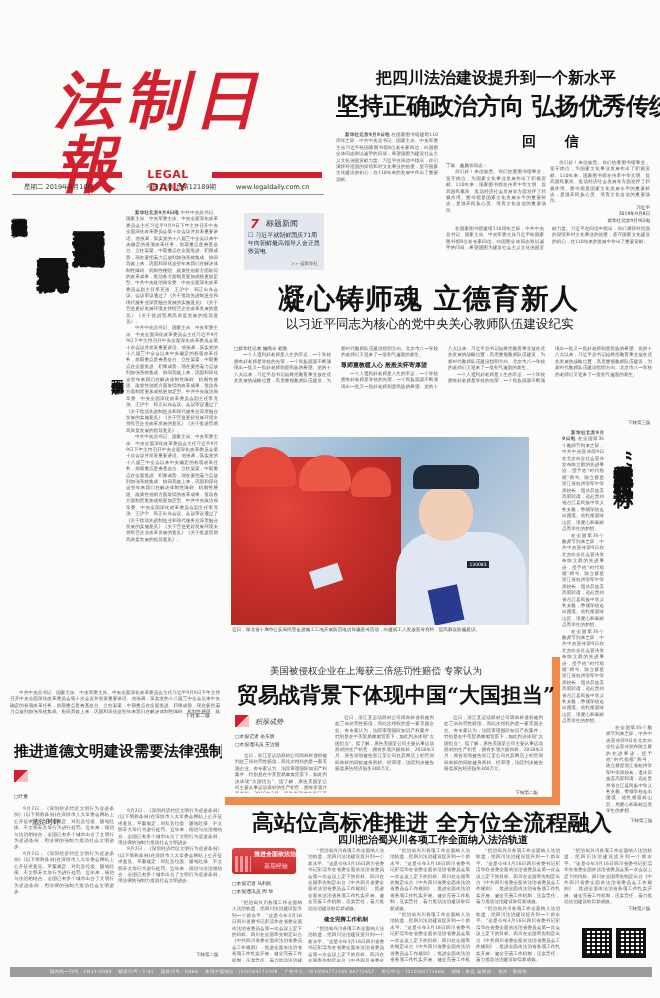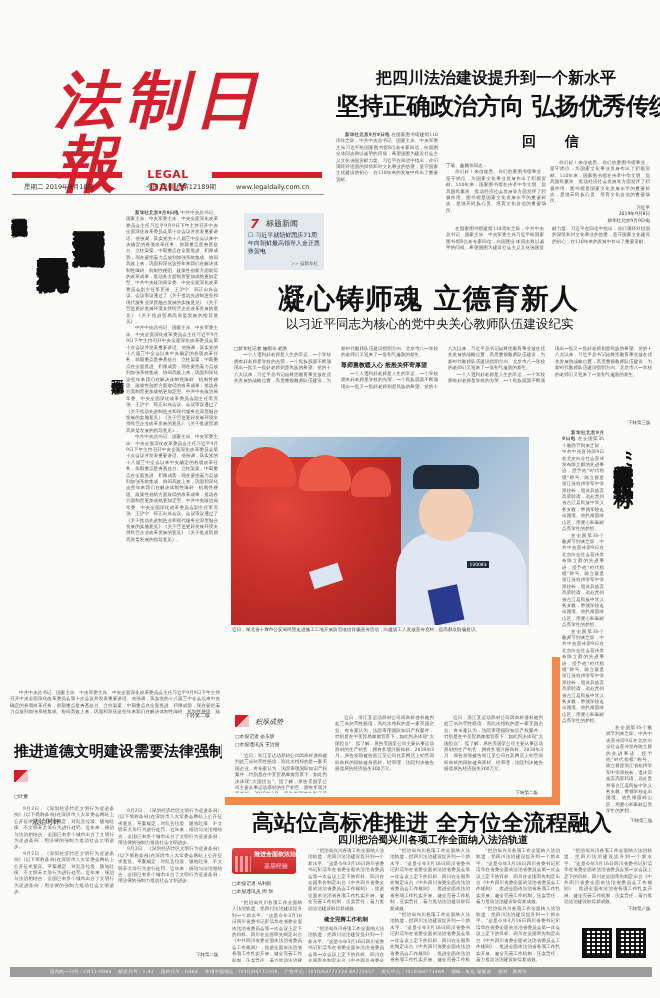--- a/index.html
+++ b/index.html
@@ -114,20 +114,22 @@
   <p>在全国第35个教师节到来之际，中共中央宣传部9日在北京向全社会宣传发布陈立群的先进事迹，授予他“时代楷模”称号。陈立群是浙江省杭州学军中学原校长，退休后放弃高薪聘请，远赴贵州省台江县民族中学义务支教，带领学校走出困境。他扎根苗岭山区，用爱心和奉献点亮学生的梦想。</p>
   <p>在全国第35个教师节到来之际，中共中央宣传部9日在北京向全社会宣传发布陈立群的先进事迹，授予他“时代楷模”称号。陈立群是浙江省杭州学军中学原校长，退休后放弃高薪聘请，远赴贵州省台江县民族中学义务支教，带领学校走出困境。他扎根苗岭山区，用爱心和奉献点亮学生的梦想。</p>
 </div>
 <div class="abs vhead serif" style="left:612px;top:450px;height:270px;font-size:20px;line-height:24px;">中宣部授予陈立群“时代楷模”称号</div>
 <div class="abs textcol" style="left:606px;top:725px;width:46px;height:90px;">
   <p>在全国第35个教师节到来之际，中共中央宣传部9日在北京向全社会宣传发布陈立群的先进事迹，授予他“时代楷模”称号。陈立群是浙江省杭州学军中学原校长，退休后放弃高薪聘请，远赴贵州省台江县民族中学义务支教，带领学校走出困境。他扎根苗岭山区，用爱心和奉献点亮学生的梦想。</p>
 </div>
 <div class="abs" style="left:630px;top:818px;font-size:4.5px;color:#333;">下转第三版</div>
 
 <div class="abs orange-box">
+  <div style="position:absolute;left:45px;top:8px;font-size:9.5px;color:#333;white-space:nowrap;">美国被侵权企业在上海获三倍惩罚性赔偿 专家认为</div>
+  <div class="serif" style="position:absolute;left:12px;top:24px;font-size:21px;font-weight:bold;color:#111;white-space:nowrap;">贸易战背景下体现中国“大国担当”</div>
   <div class="badge-icon" style="position:absolute;left:10px;top:58px;"></div>
   <div style="position:absolute;left:30px;top:60px;font-size:7px;font-style:italic;color:#333;">积厚成势</div>
   <div style="position:absolute;left:10px;top:76px;font-size:4.8px;color:#333;">□本报记者  余东明</div>
   <div style="position:absolute;left:10px;top:84px;font-size:4.8px;color:#333;">□本报通讯员  王治国</div>
   <div class="textcol" style="position:absolute;left:10px;top:96px;width:92px;height:40px;">
     <p>近日，浙江某运动器材公司因商标侵权被判处三倍惩罚性赔偿，而此次维权的是一家美国企业。有专家认为，法院审理国际知识产权案件，特别是在中美贸易摩擦背景下，如此判决体现“大国担当”。据了解，原告美国某公司主要从事运动器材的生产销售，拥有多项注册商标。2018年3月，原告发现被告浙江某公司在其网店上销售同样商标的同款健身器材。经审理，法院判决被告赔偿原告经济损失300万元。</p>
   </div>
   <div class="textcol" style="position:absolute;left:110px;top:58px;width:208px;height:76px;column-count:2;column-gap:10px;">
     <p>近日，浙江某运动器材公司因商标侵权被判处三倍惩罚性赔偿，而此次维权的是一家美国企业。有专家认为，法院审理国际知识产权案件，特别是在中美贸易摩擦背景下，如此判决体现“大国担当”。据了解，原告美国某公司主要从事运动器材的生产销售，拥有多项注册商标。2018年3月，原告发现被告浙江某公司在其网店上销售同样商标的同款健身器材。经审理，法院判决被告赔偿原告经济损失300万元。</p>
     <p>近日，浙江某运动器材公司因商标侵权被判处三倍惩罚性赔偿，而此次维权的是一家美国企业。有专家认为，法院审理国际知识产权案件，特别是在中美贸易摩擦背景下，如此判决体现“大国担当”。据了解，原告美国某公司主要从事运动器材的生产销售，拥有多项注册商标。2018年3月，原告发现被告浙江某公司在其网店上销售同样商标的同款健身器材。经审理，法院判决被告赔偿原告经济损失300万元。</p>

